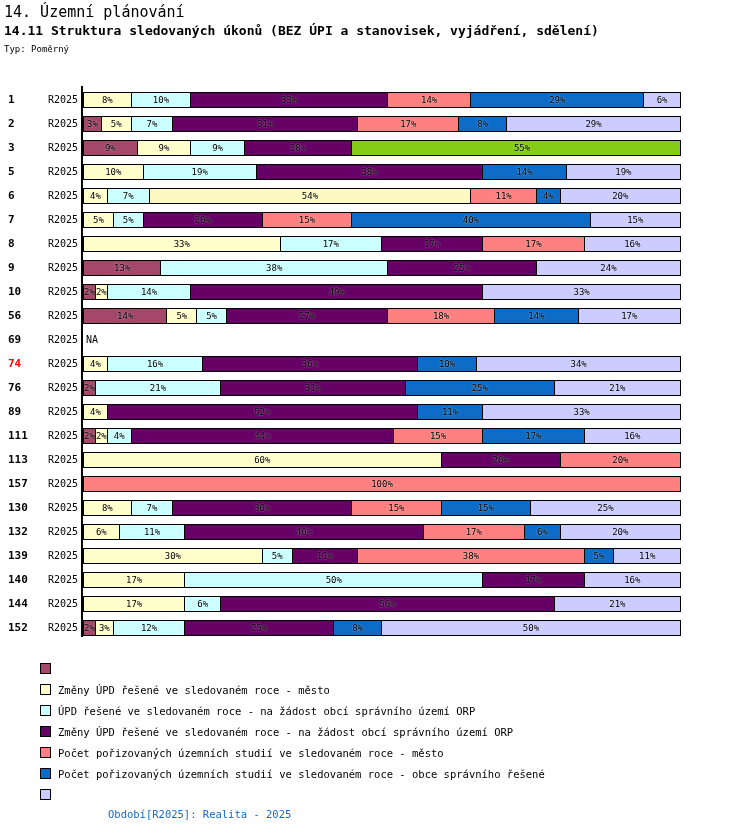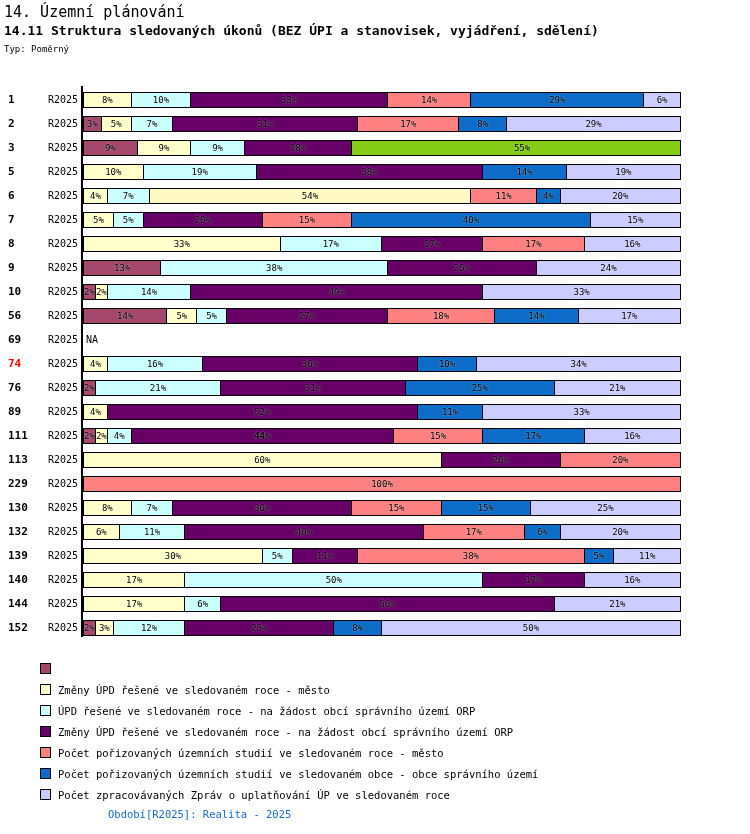--- a/index.html
+++ b/index.html
@@ -323,21 +323,21 @@
       <div class="bar-track" style="top: 428px;">
         <div class="bar-seg" style="flex: 0 0 2%; background: rgb(163, 72, 107);">
           <span>2%</span>
         </div>
         <div class="bar-seg" style="flex: 0 0 2%; background: rgb(255, 255, 204);">
           <span>2%</span>
         </div>
         <div class="bar-seg" style="flex: 0 0 4%; background: rgb(204, 255, 255);">
           <span>4%</span>
         </div>
-        <div class="bar-seg" style="flex: 0 0 44%; background: rgb(102, 0, 102); font-weight: bold;">
+        <div class="bar-seg" style="flex: 0 0 44%; background: rgb(102, 0, 102);">
           <span>44%</span>
         </div>
         <div class="bar-seg" style="flex: 0 0 15%; background: rgb(255, 128, 128);">
           <span>15%</span>
         </div>
         <div class="bar-seg" style="flex: 0 0 17%; background: rgb(12, 108, 200);">
           <span>17%</span>
         </div>
         <div class="bar-seg" style="flex: 0 0 16%; background: rgb(204, 204, 255);">
           <span>16%</span>
@@ -349,21 +349,21 @@
         <div class="bar-seg" style="flex: 0 0 60%; background: rgb(255, 255, 204);">
           <span>60%</span>
         </div>
         <div class="bar-seg" style="flex: 0 0 20%; background: rgb(102, 0, 102);">
           <span>20%</span>
         </div>
         <div class="bar-seg" style="flex: 0 0 20%; background: rgb(255, 128, 128);">
           <span>20%</span>
         </div>
       </div>
-      <div class="row-id" style="top: 476px;">229</div>
+      <div class="row-id" style="top: 476px;">157</div>
       <div class="row-period" style="top: 476px;">R2025</div>
       <div class="bar-track" style="top: 476px;">
         <div class="bar-seg" style="flex: 0 0 100%; background: rgb(255, 128, 128);">
           <span>100%</span>
         </div>
       </div>
       <div class="row-id" style="top: 500px;">130</div>
       <div class="row-period" style="top: 500px;">R2025</div>
       <div class="bar-track" style="top: 500px;">
         <div class="bar-seg" style="flex: 0 0 8%; background: rgb(255, 255, 204);">
@@ -500,22 +500,21 @@
       <div class="legend-item">
         <div class="legend-swatch" style="background: rgb(102, 0, 102);"></div>
         <div class="legend-label">Změny ÚPD řešené ve sledovaném roce - na žádost obcí správního území ORP</div>
       </div>
       <div class="legend-item">
         <div class="legend-swatch" style="background: rgb(255, 128, 128);"></div>
         <div class="legend-label">Počet pořizovaných územních studií ve sledovaném roce - město</div>
       </div>
       <div class="legend-item">
         <div class="legend-swatch" style="background: rgb(12, 108, 200);"></div>
-        <div class="legend-label">Počet pořizovaných územních studií ve sledovaném obce - obce správního území</div>
+        <div class="legend-label">Počet pořizovaných územních studií ve sledovaném roce - obce správního řešené</div>
       </div>
       <div class="legend-item">
         <div class="legend-swatch" style="background: rgb(204, 204, 255);"></div>
-        <div class="legend-label">Počet zpracovávaných Zpráv o uplatňování ÚP ve sledovaném roce</div>
       </div>
     </div>
 
   <div class="footer" style="color: rgb(21, 105, 199);">Období[R2025]: Realita - 2025</div>
 </div>
 
 </body></html>

